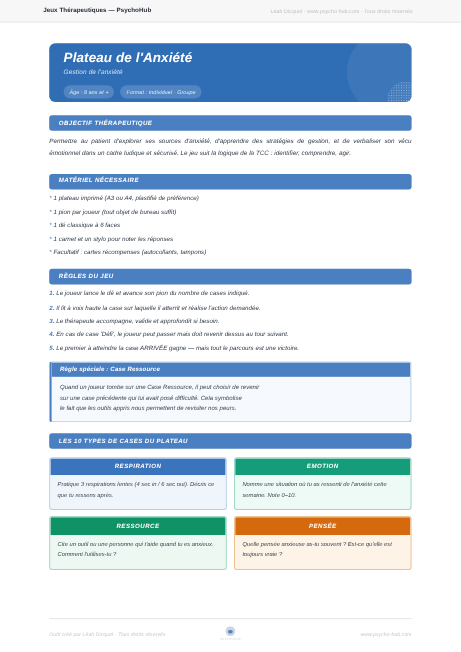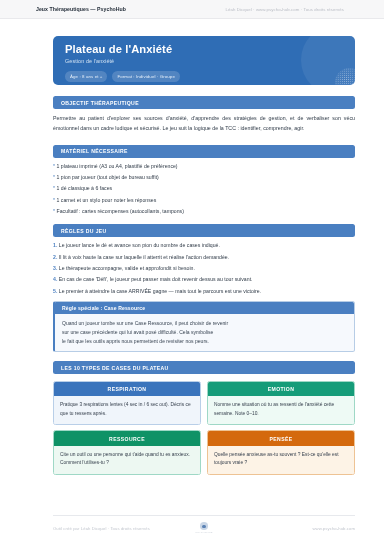--- a/index.html
+++ b/index.html
@@ -36,25 +36,26 @@
     margin-left: auto;
     font-size: 4.3px;
     color: #b9bcc4;
     letter-spacing: 0.1px;
     margin-right: 26px;
   }
 
   
   .sheet {
     position: absolute;
-    left: 12px; top: 19px;
+    left: 0; top: 19px;
     width: 346px;
     height: 524px;
     background: #ffffff;
     box-sizing: border-box;
+    font-style: italic;
   }
   .content {
     position: absolute;
     left: 41px;
     top: 17px;
     width: 302px;
   }
 
   
   .hero {

